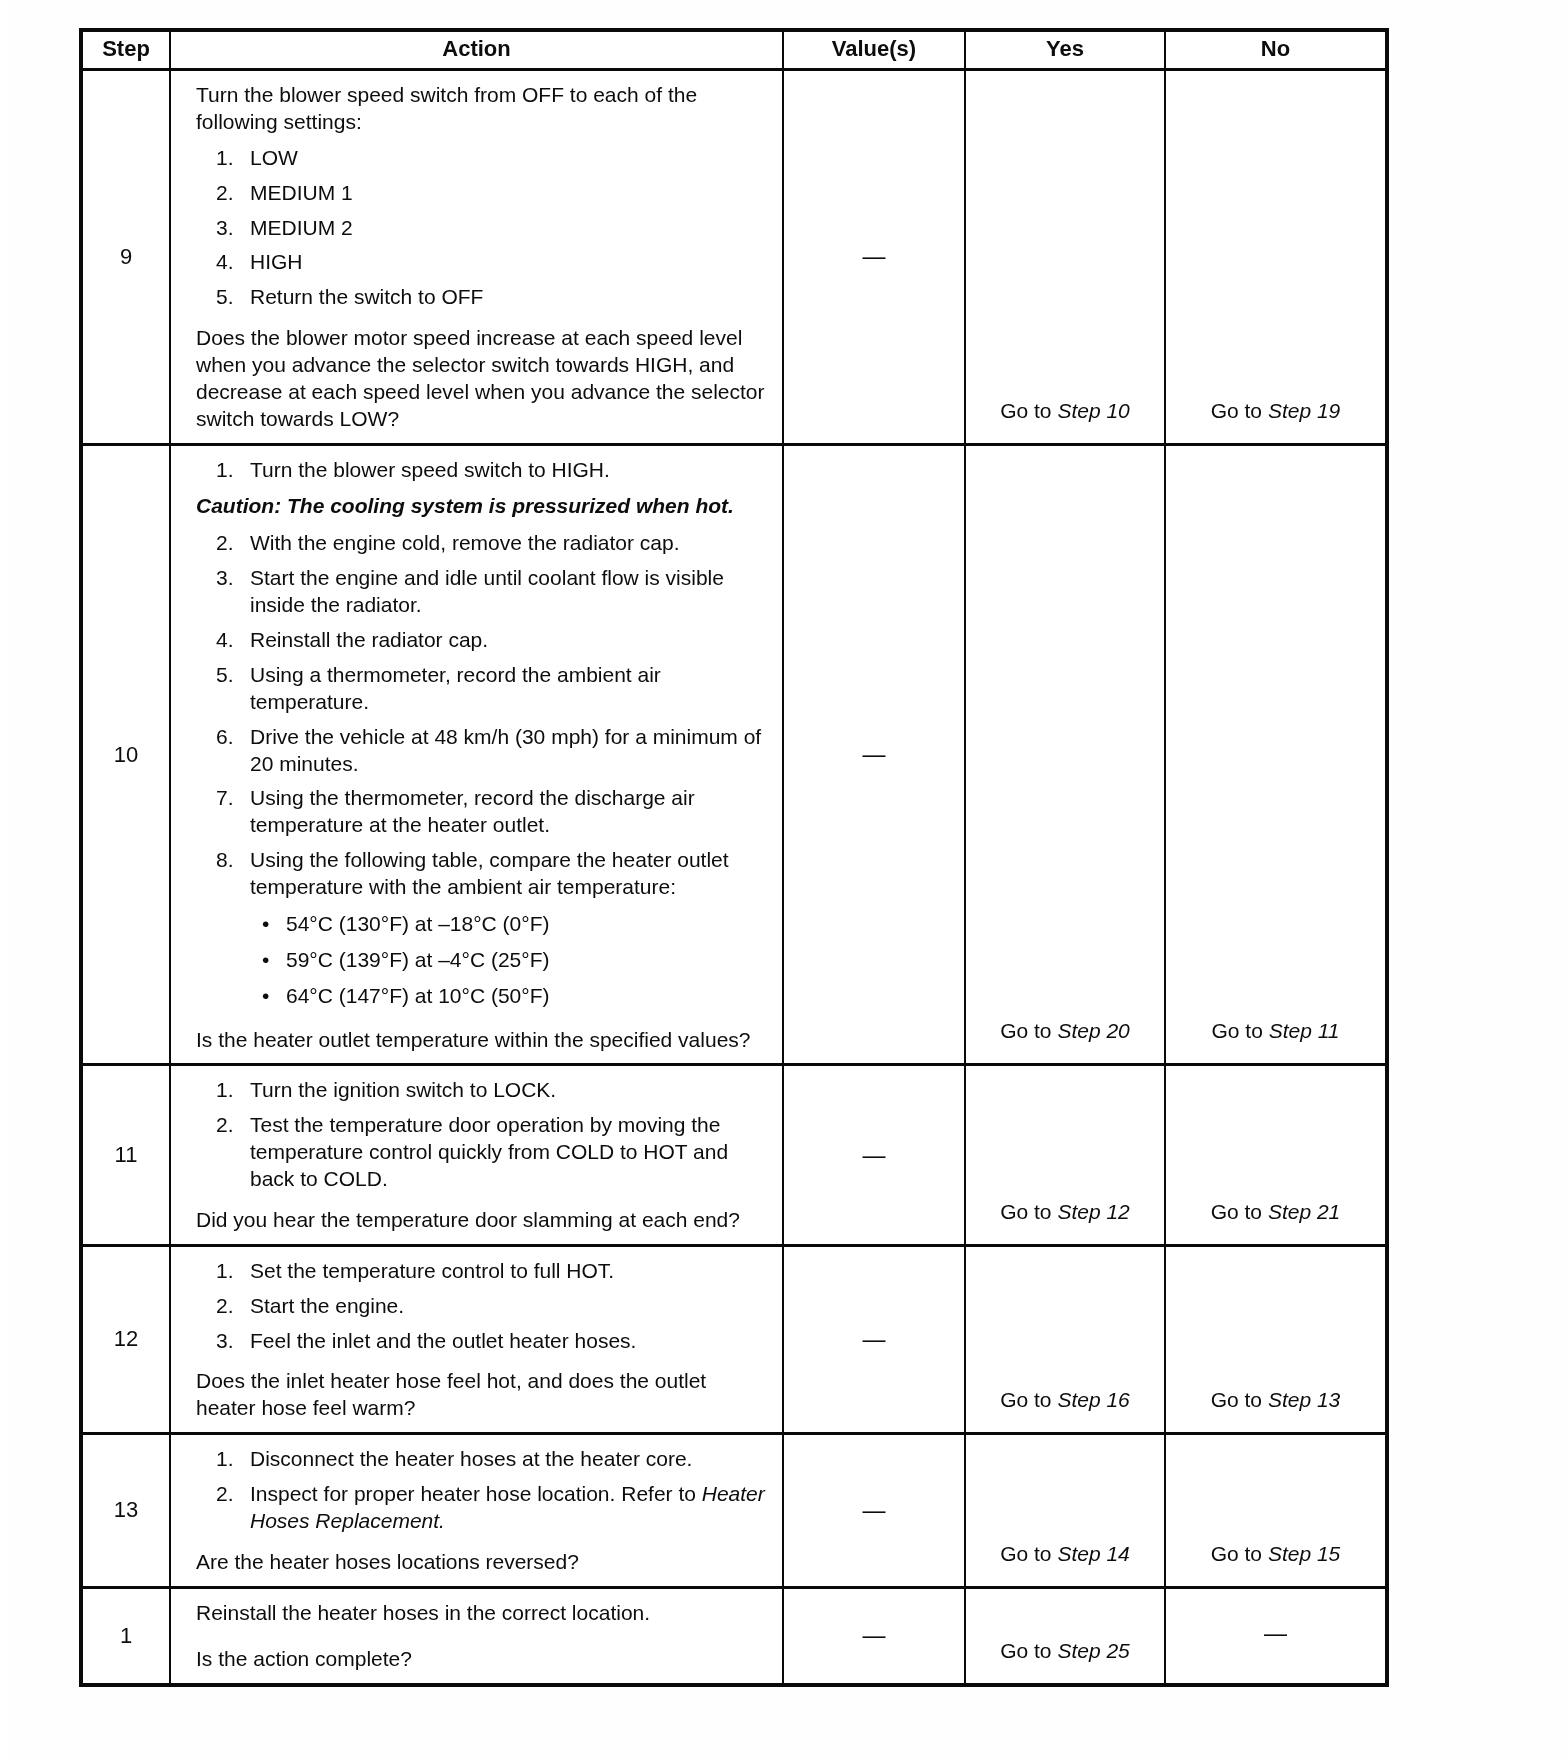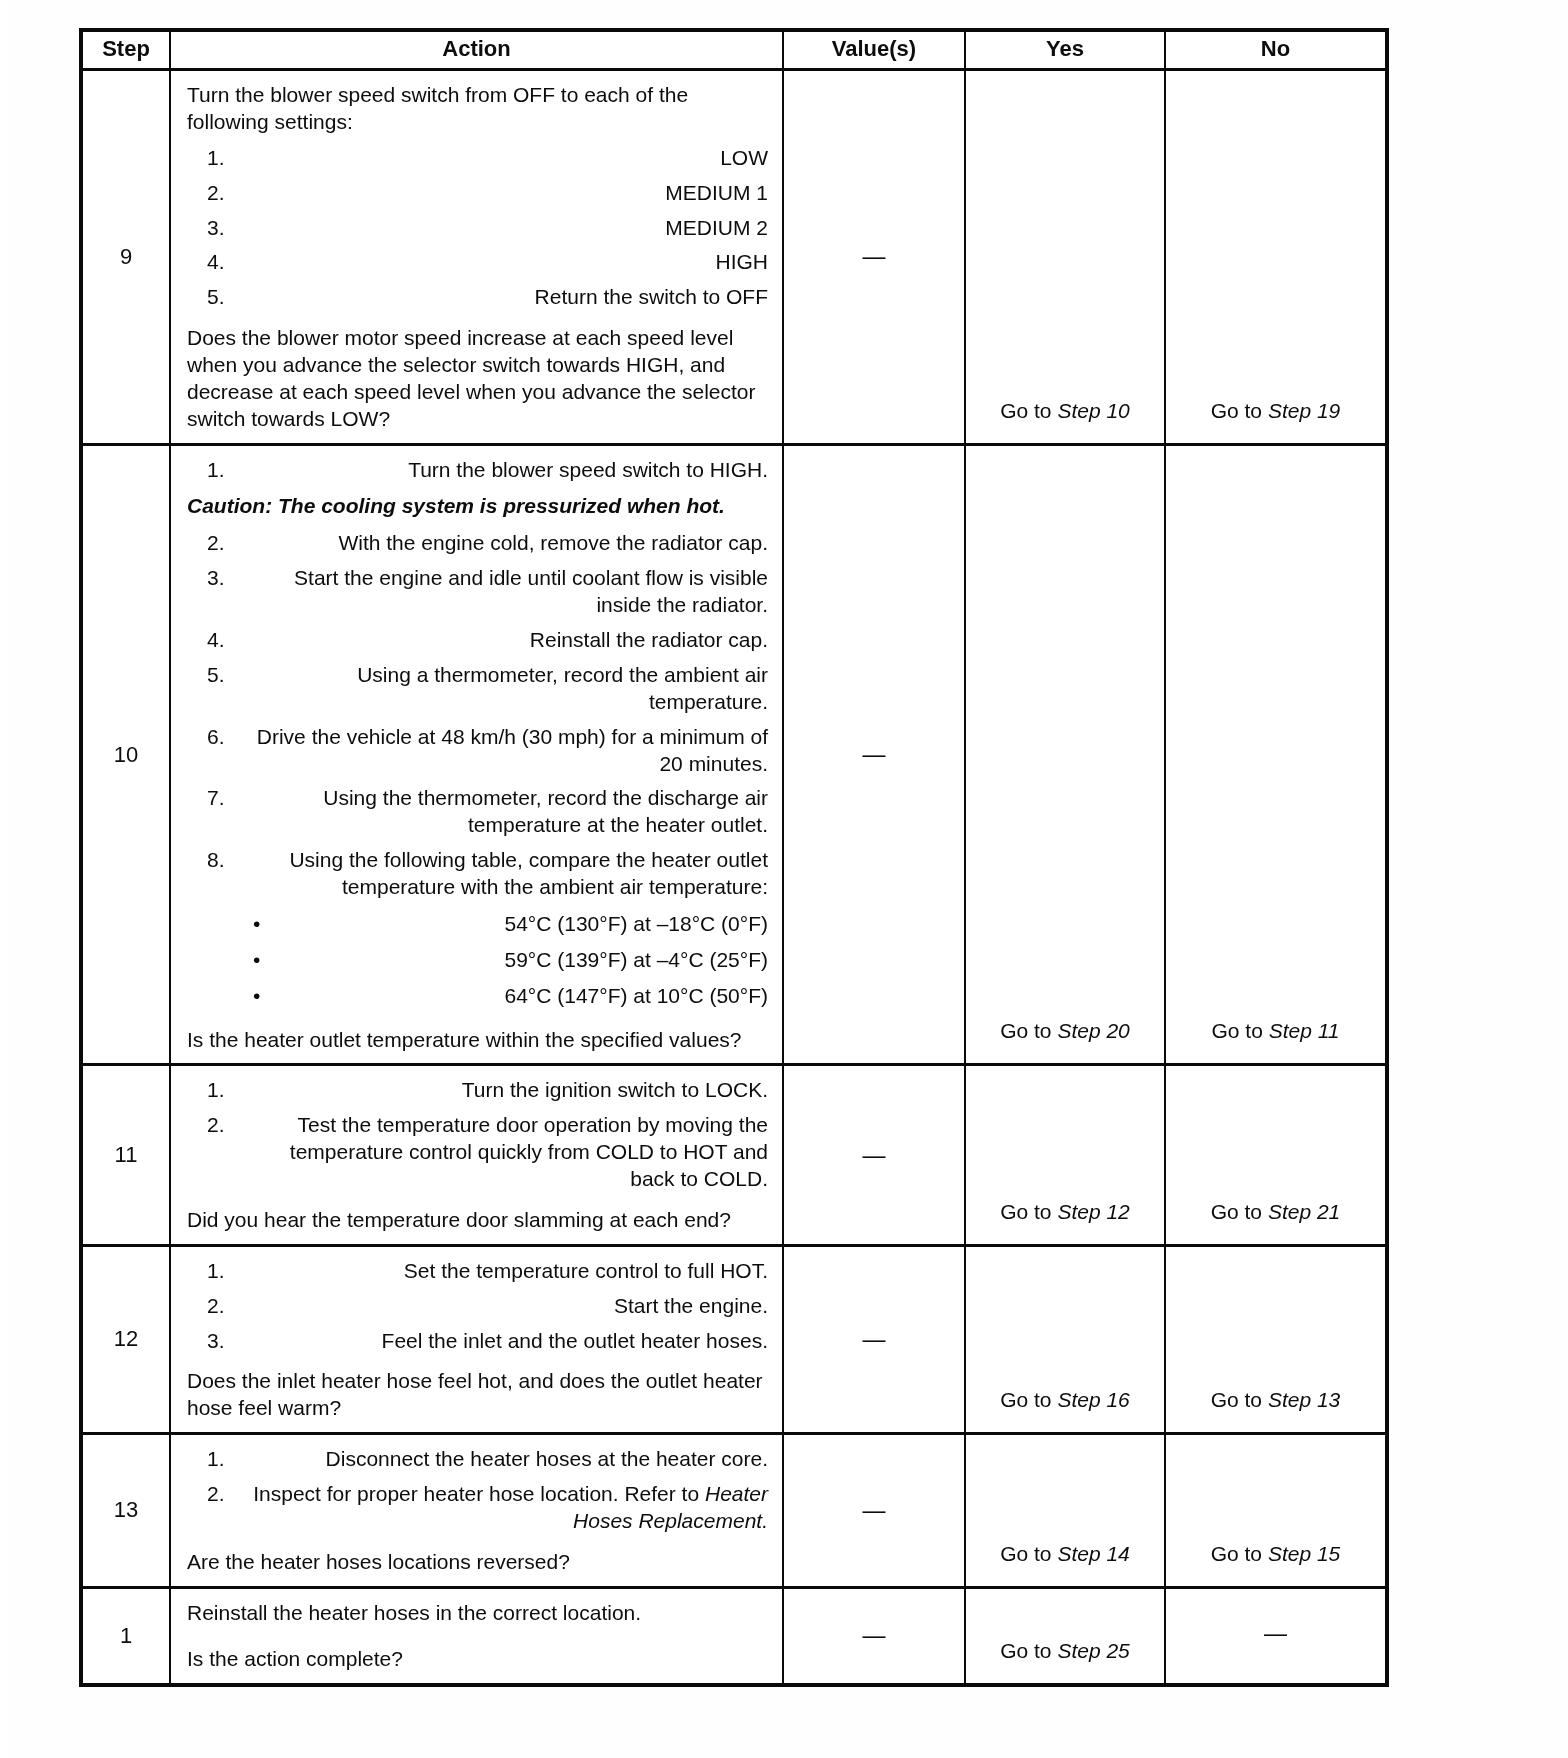--- a/index.html
+++ b/index.html
@@ -43,28 +43,28 @@
   .row-12 { min-height: 160px; }
   .row-13 { min-height: 136px; }
   .row-14 { min-height: 94px; }
 
   .step-cell {
     display: flex; align-items: center; justify-content: center;
     font-size: 22px;
   }
   .action-cell {
     display: flex; flex-direction: column;
-    padding: 9px 14px 10px 16px;
+    padding: 9px 14px 10px 25px;
     font-size: 21px; line-height: 1.28;
   }
   .para { margin: 2px 0 7px; }
   .olist { margin: 2px 0 0 20px; }
   .oitem { display: flex; margin-bottom: 8px; }
   .num { width: 34px; flex: none; }
-  .itxt { flex: 1; text-align: right; }
+  .itxt { flex: 1; }
   .caution { font-weight: bold; font-style: italic; margin: 1px 0 9px; }
   .ulist { margin: 2px 0 2px 66px; }
   .uitem { display: flex; margin-bottom: 9px; }
   .bullet { width: 24px; flex: none; }
   .question { margin-top: auto; padding-top: 6px; }
 
   .value-cell {
     display: flex; align-items: center; justify-content: center;
     font-size: 23px;
   }

